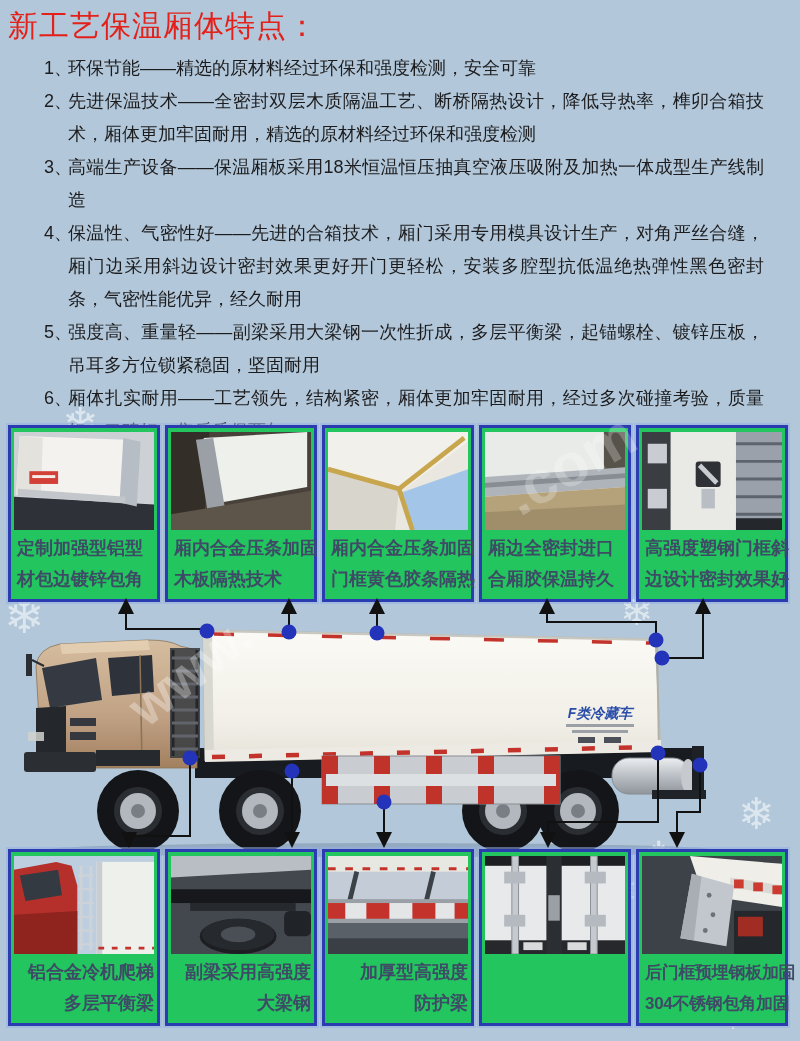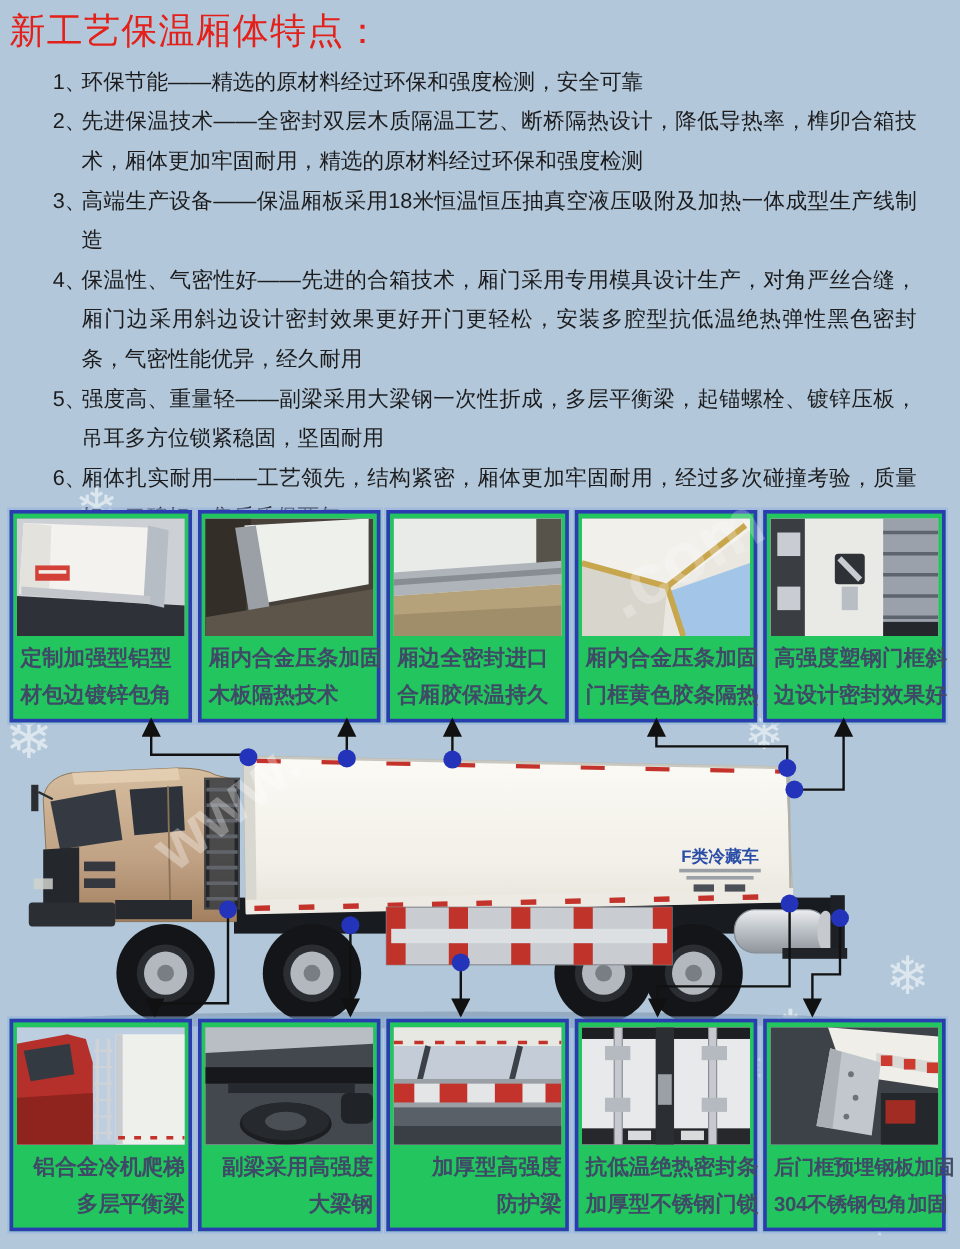--- a/index.html
+++ b/index.html
@@ -29,21 +29,21 @@
   .row-bottom{top:849px;text-align:right;}
   .card{
     width:152px;border:3px solid var(--border-blue);background:#22c55e;
     box-shadow:0 0 0 2px rgba(150,175,225,.55);padding:4px 3px 2px 3px;
   }
   .photo{height:98px;background:#9aa2ac;overflow:hidden;}
   .photo svg{display:block;width:100%;height:100%;}
   .caption{padding:3px 0 2px 3px;color:var(--caption-text);font-size:18px;line-height:31px;font-weight:600;}
   .cap-sm .caption{font-size:17px;letter-spacing:-0.3px;}
   .cl{white-space:nowrap;}
-  .truck-zone{position:absolute;left:0;top:600px;width:800px;height:260px;z-index:1;}
+  .truck-zone{position:absolute;left:0;top:600px;width:800px;height:260px;z-index:1;font-style:italic;}
   .truck-zone svg{display:block;width:800px;height:260px;}
   .connector-overlay{position:absolute;left:0;top:590px;width:800px;height:270px;z-index:3;pointer-events:none;}
   .connector-overlay svg{display:block;width:800px;height:270px;}
   .snow{position:absolute;z-index:0;color:rgba(255,255,255,.55);pointer-events:none;}
   .wm{position:absolute;z-index:4;color:rgba(255,255,255,.32);font-weight:bold;pointer-events:none;}
   .wm1{left:120px;top:640px;font-size:54px;transform:rotate(-38deg);}
   .wm2{left:500px;top:430px;font-size:60px;transform:rotate(-30deg);color:rgba(255,255,255,.24);}
 </style>
 </head>
 <body>
@@ -102,47 +102,47 @@
       </svg>
     </div>
     <div class="caption">
       <div class="cl">厢内合金压条加固</div>
         <div class="cl">木板隔热技术</div>
     </div>
   </div>
   <div class="card">
     <div class="photo">
       <svg viewBox="0 0 146 100" preserveAspectRatio="none">
+        <rect width="146" height="100" fill="#e9e7e0"></rect>
+        <polygon points="0,0 146,0 146,10 80,58 0,36" fill="#f2f0ea"></polygon>
+        <polygon points="0,38 74,58 70,100 0,100" fill="#d8d5cc"></polygon>
+        <polygon points="76,62 146,38 146,100 88,100" fill="#a3c6e8"></polygon>
+        <path d="M0,38 L74,58 L142,6" stroke="#c8a64d" stroke-width="5" fill="none"></path>
+        <path d="M74,58 L88,100" stroke="#c8a64d" stroke-width="5" fill="none"></path>
+      </svg>
+    </div>
+    <div class="caption">
+      <div class="cl">厢内合金压条加固</div>
+        <div class="cl">门框黄色胶条隔热</div>
+    </div>
+  </div>
+  <div class="card">
+    <div class="photo">
+      <svg viewBox="0 0 146 100" preserveAspectRatio="none">
         <rect width="146" height="100" fill="#e9ebe8"></rect>
         <rect x="124" width="22" height="46" fill="#57534a"></rect>
         <polygon points="0,46 146,36 146,56 0,66" fill="#aeb4ba"></polygon>
         <polygon points="0,52 146,42 146,47 0,57" fill="#878d93"></polygon>
         <polygon points="0,66 146,56 146,100 0,100" fill="#b5a27b"></polygon>
         <polygon points="0,82 146,74 146,100 0,100" fill="#a08e6a"></polygon>
       </svg>
     </div>
     <div class="caption">
       <div class="cl">厢边全密封进口</div>
         <div class="cl">合厢胶保温持久</div>
-    </div>
-  </div>
-  <div class="card">
-    <div class="photo">
-      <svg viewBox="0 0 146 100" preserveAspectRatio="none">
-        <rect width="146" height="100" fill="#e9e7e0"></rect>
-        <polygon points="0,0 146,0 146,10 80,58 0,36" fill="#f2f0ea"></polygon>
-        <polygon points="0,38 74,58 70,100 0,100" fill="#d8d5cc"></polygon>
-        <polygon points="76,62 146,38 146,100 88,100" fill="#a3c6e8"></polygon>
-        <path d="M0,38 L74,58 L142,6" stroke="#c8a64d" stroke-width="5" fill="none"></path>
-        <path d="M74,58 L88,100" stroke="#c8a64d" stroke-width="5" fill="none"></path>
-      </svg>
-    </div>
-    <div class="caption">
-      <div class="cl">厢内合金压条加固</div>
-        <div class="cl">门框黄色胶条隔热</div>
     </div>
   </div>
   <div class="card">
     <div class="photo">
       <svg viewBox="0 0 146 100" preserveAspectRatio="none">
         <rect width="146" height="100" fill="#ebece9"></rect>
         <rect width="30" height="100" fill="#3a3d42"></rect>
         <rect x="6" y="12" width="20" height="20" fill="#c9cdd3"></rect>
         <rect x="6" y="58" width="20" height="20" fill="#c9cdd3"></rect>
         <rect x="30" width="68" height="100" fill="#e9eae6"></rect>
@@ -374,24 +374,20 @@
         <rect x="28" width="7" height="100" fill="#c6cad0" stroke="#8a8f95"></rect>
         <rect x="110" width="7" height="100" fill="#c6cad0" stroke="#8a8f95"></rect>
         <rect x="20" y="16" width="22" height="12" fill="#b5bac0"></rect>
         <rect x="104" y="16" width="22" height="12" fill="#b5bac0"></rect>
         <rect x="20" y="60" width="22" height="12" fill="#b5bac0"></rect>
         <rect x="104" y="60" width="22" height="12" fill="#b5bac0"></rect>
         <rect x="40" y="88" width="20" height="8" fill="#d8dadc"></rect>
         <rect x="86" y="88" width="20" height="8" fill="#d8dadc"></rect>
       </svg>
     </div>
-    <div class="caption">
-      <div class="cl">抗低温绝热密封条</div>
-        <div class="cl">加厚型不锈钢门锁</div>
-    </div>
   </div>
   <div class="card cap-sm">
     <div class="photo">
       <svg viewBox="0 0 146 100" preserveAspectRatio="none">
         <rect width="146" height="100" fill="#3d4248"></rect>
         <polygon points="50,0 146,8 146,52 64,40" fill="#efeee8"></polygon>
         <polygon points="92,22 146,30 146,40 92,32" fill="#d8d8d4"></polygon>
         <rect x="96" y="24" width="10" height="9" fill="#cc3a30"></rect>
         <rect x="116" y="27" width="10" height="9" fill="#cc3a30"></rect>
         <rect x="136" y="30" width="10" height="9" fill="#cc3a30"></rect>

